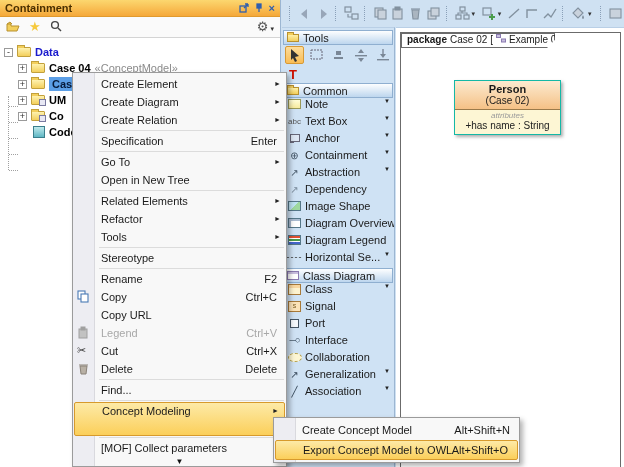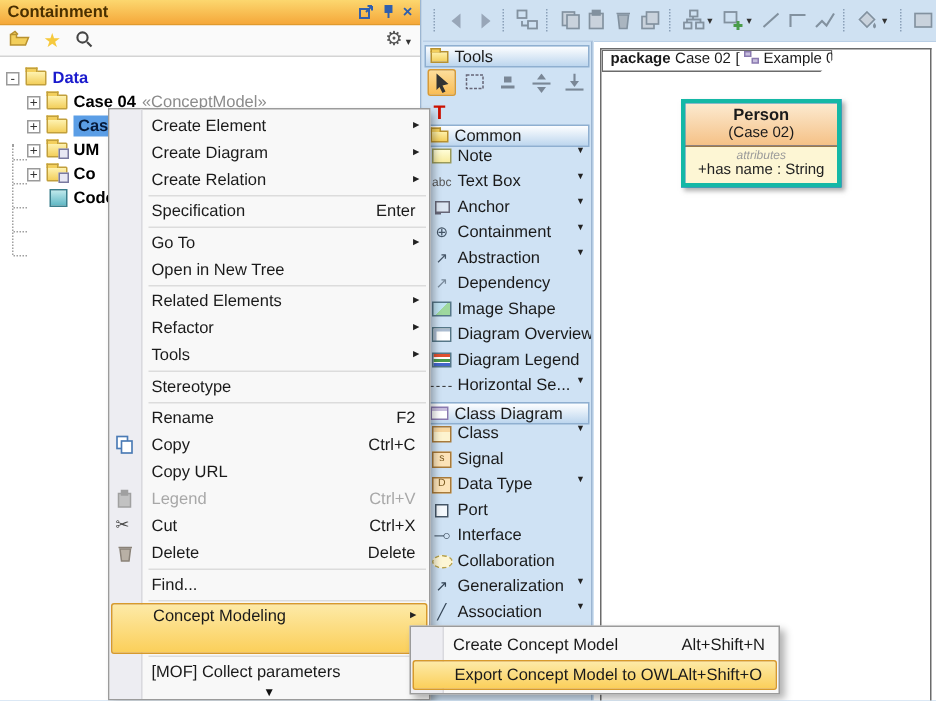--- a/index.html
+++ b/index.html
@@ -113,21 +113,21 @@
   .spacer{height:34px}
 
   
   #canvas{position:absolute;left:396px;top:27px;width:228px;height:440px;background:#fff;
           border-top:1px solid #b9cfe6;z-index:1}
   #frame{position:absolute;left:4px;top:4px;width:221px;height:450px;border:1px solid #6b6b6b;border-bottom:none}
   #ptab{position:absolute;left:0;top:0;height:15px;width:154px;background:#fff;border:1px solid #6b6b6b;
         clip-path:polygon(0 0,100% 0,100% 45%,calc(100% - 8px) 100%,0 100%);
         display:flex;padding:0 5px;font-size:10px;gap:3px;white-space:nowrap}
   #ptab b{font-weight:bold}
-  #person{position:absolute;left:53px;top:33px;width:107px;border:3px solid #14b8a6;background:#1d4ed8;
+  #person{position:absolute;left:53px;top:47px;width:107px;border:1px solid #14b8a6;background:#1d4ed8;
           box-shadow:2px 2px 3px rgba(110,110,110,.55)}
   .phdr{background:linear-gradient(#fcead0,#f5c186);text-align:center;padding:2px 0 3px;border-bottom:1px solid #9a7a4a}
   .pname{font-weight:bold;font-size:11px}
   .pqual{font-size:10px}
   .pattrs{background:#fdf6d4;text-align:center;padding:1px 0 3px}
   .psec{font-size:8px;font-style:italic;color:#9a9a9a}
   .pattr{font-size:10px;color:#222}
 </style>
 </head>
 <body>
@@ -349,25 +349,20 @@
   <div class="pitem">
       <span class="pi pi-class"></span>
       <span>Class</span>
       <span class="dd">▼</span>
     </div>
   <div class="pitem">
       <span class="pi pi-signal"></span>
       <span>Signal</span>
     </div>
   <div class="pitem">
-      <span class="pi pi-data"></span>
-      <span>Data Type</span>
-      <span class="dd">▼</span>
-    </div>
-  <div class="pitem">
       <span class="pi pi-port"></span>
       <span>Port</span>
     </div>
   <div class="pitem">
       <span class="pi pi-iface"></span>
       <span>Interface</span>
     </div>
   <div class="pitem">
       <span class="pi pi-collab"></span>
       <span>Collaboration</span>

